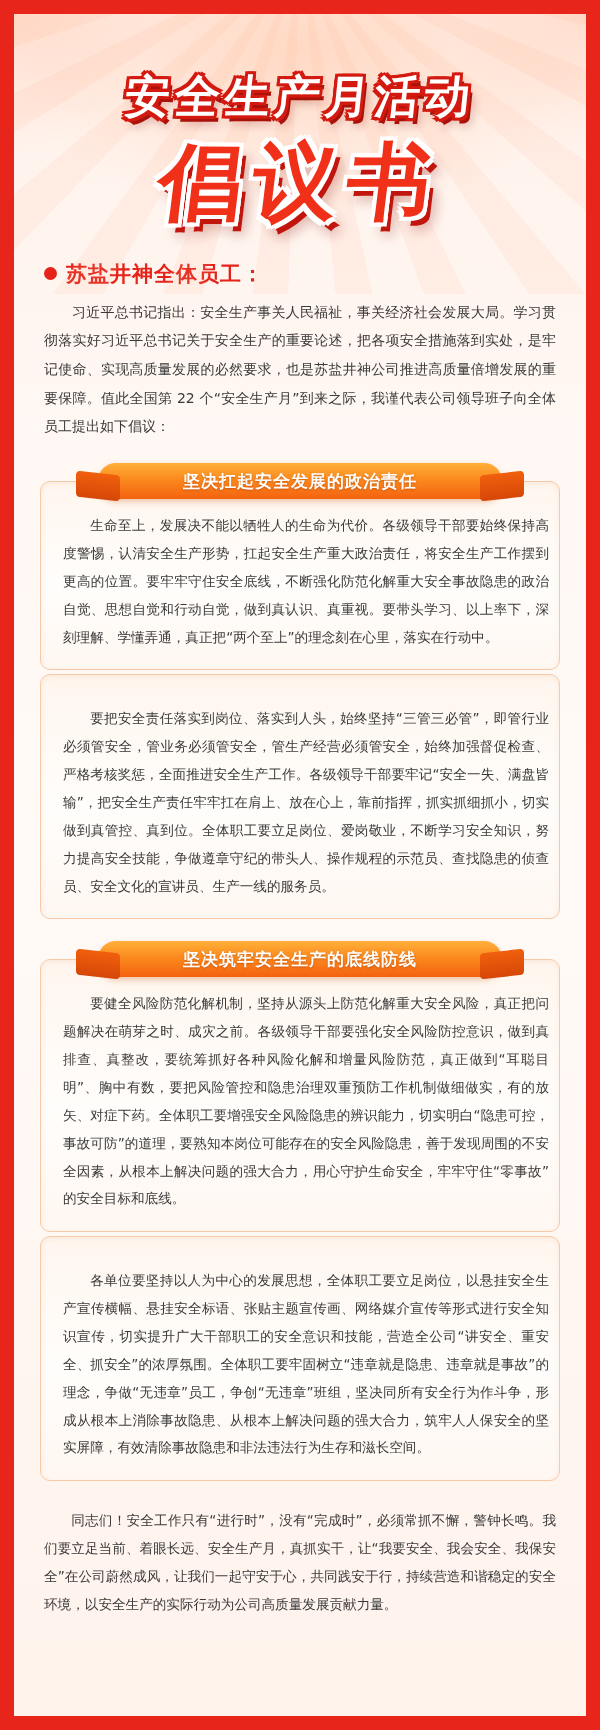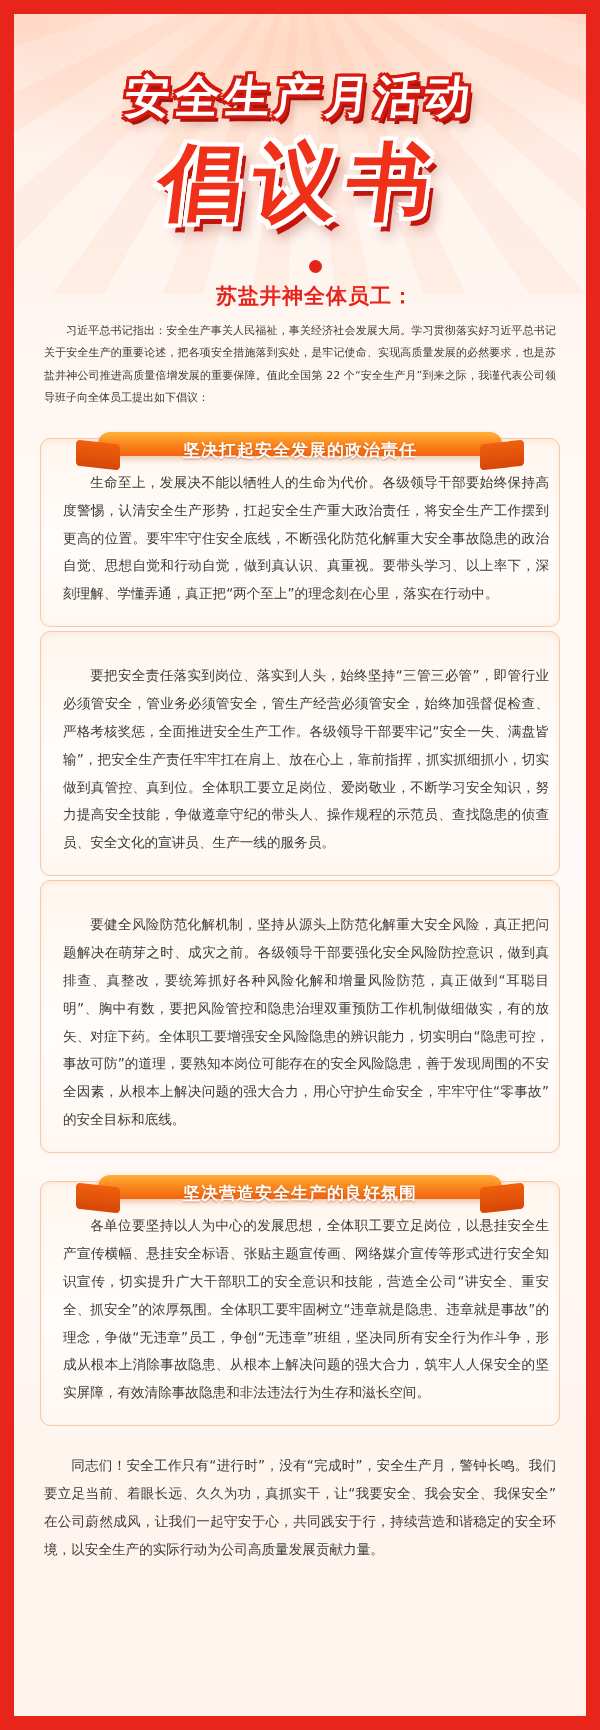--- a/index.html
+++ b/index.html
@@ -95,59 +95,58 @@
       4px 4px 0 #ffffff, -4px 4px 0 #ffffff, 4px -4px 0 #ffffff, -4px -4px 0 #ffffff,
       8px 9px 0 #c2150d, 10px 12px 14px rgba(130,12,6,.4);
   }
 
   
   .salutation {
     margin: 34px 0 6px 30px;
     display: flex;
     align-items: center;
     gap: 9px;
-    flex-direction: column;
   }
   .salutation .dot {
     width: 13px; height: 13px;
     border-radius: 50%;
     background: #e5231a;
     display: inline-block;
     flex: none;
   }
   .salutation .txt {
     font-size: 21px;
     font-weight: bold;
     color: #e5231a;
     letter-spacing: 1px;
     font-family: "DejaVu Sans", "Liberation Sans", sans-serif;
   }
 
   
   .intro {
     margin: 10px 30px 0 30px;
-    font-size: 11px;
+    font-size: 14px;
     line-height: 2.05;
     color: #3a3a3a;
     text-align: justify;
     text-indent: 2em;
     font-family: "DejaVu Sans", "Liberation Sans", sans-serif;
   }
 
   
   .section {
     margin: 22px 26px 0 26px;
     position: relative;
   }
   .sec-banner {
     position: relative;
     z-index: 3;
     margin: 0 auto;
     width: 404px;
-    height: 24px;
+    height: 36px;
     line-height: 36px;
     text-align: center;
     color: #ffffff;
     font-size: 17px;
     font-weight: bold;
     letter-spacing: 1px;
     font-family: "DejaVu Sans", "Liberation Sans", sans-serif;
     background: linear-gradient(180deg, #ffb03a 0%, #fb8a1e 45%, #f4620f 100%);
     border-radius: 18px 18px 18px 18px;
     box-shadow: 0 3px 6px rgba(200,80,10,.3);
@@ -225,28 +224,28 @@
       </div>
     </div>
 
     <div class="section">
       <div class="sec-body">
         <p>要把安全责任落实到岗位、落实到人头，始终坚持“三管三必管”，即管行业必须管安全，管业务必须管安全，管生产经营必须管安全，始终加强督促检查、严格考核奖惩，全面推进安全生产工作。各级领导干部要牢记“安全一失、满盘皆输”，把安全生产责任牢牢扛在肩上、放在心上，靠前指挥，抓实抓细抓小，切实做到真管控、真到位。全体职工要立足岗位、爱岗敬业，不断学习安全知识，努力提高安全技能，争做遵章守纪的带头人、操作规程的示范员、查找隐患的侦查员、安全文化的宣讲员、生产一线的服务员。</p>
       </div>
     </div>
 
     <div class="section">
+      <div class="sec-banner">坚决筑牢安全生产的底线防线</div>
       <div class="sec-body">
         <p>要健全风险防范化解机制，坚持从源头上防范化解重大安全风险，真正把问题解决在萌芽之时、成灾之前。各级领导干部要强化安全风险防控意识，做到真排查、真整改，要统筹抓好各种风险化解和增量风险防范，真正做到“耳聪目明”、胸中有数，要把风险管控和隐患治理双重预防工作机制做细做实，有的放矢、对症下药。全体职工要增强安全风险隐患的辨识能力，切实明白“隐患可控，事故可防”的道理，要熟知本岗位可能存在的安全风险隐患，善于发现周围的不安全因素，从根本上解决问题的强大合力，用心守护生命安全，牢牢守住“零事故”的安全目标和底线。</p>
       </div>
     </div>
 
     <div class="section">
-      <div class="sec-banner">坚决营造安全生产的良好氛围</div>
       <div class="sec-body">
         <p>各单位要坚持以人为中心的发展思想，全体职工要立足岗位，以悬挂安全生产宣传横幅、悬挂安全标语、张贴主题宣传画、网络媒介宣传等形式进行安全知识宣传，切实提升广大干部职工的安全意识和技能，营造全公司“讲安全、重安全、抓安全”的浓厚氛围。全体职工要牢固树立“违章就是隐患、违章就是事故”的理念，争做“无违章”员工，争创“无违章”班组，坚决同所有安全行为作斗争，形成从根本上消除事故隐患、从根本上解决问题的强大合力，筑牢人人保安全的坚实屏障，有效清除事故隐患和非法违法行为生存和滋长空间。</p>
       </div>
     </div>
 
-    <p class="closing">同志们！安全工作只有“进行时”，没有“完成时”，安全生产月，警钟长鸣。我们要立足当前、着眼长远、久久为功，真抓实干，让“我要安全、我会安全、我保安全”在公司蔚然成风，让我们一起守安于心，共同践安于行，持续营造和谐稳定的安全环境，以安全生产的实际行动为公司高质量发展贡献力量。</p>
+    <p class="closing">同志们！安全工作只有“进行时”，没有“完成时”，必须常抓不懈，警钟长鸣。我们要立足当前、着眼长远、安全生产月，真抓实干，让“我要安全、我会安全、我保安全”在公司蔚然成风，让我们一起守安于心，共同践安于行，持续营造和谐稳定的安全环境，以安全生产的实际行动为公司高质量发展贡献力量。</p>
 
   </div>
 </div>
 
 </body></html>

